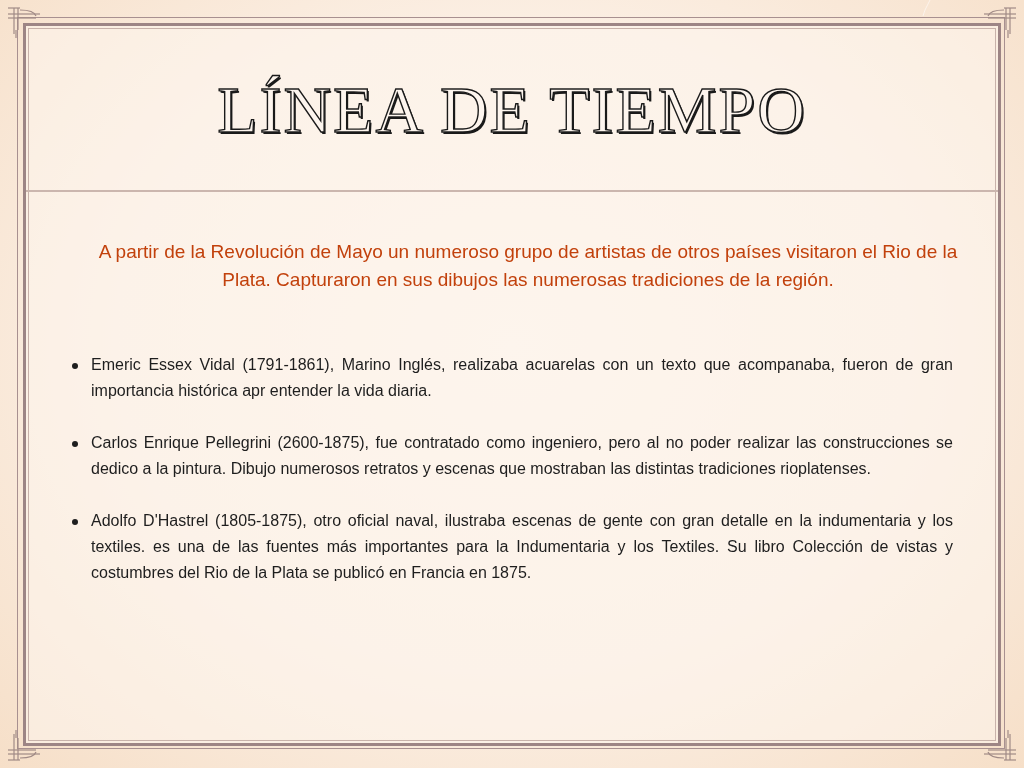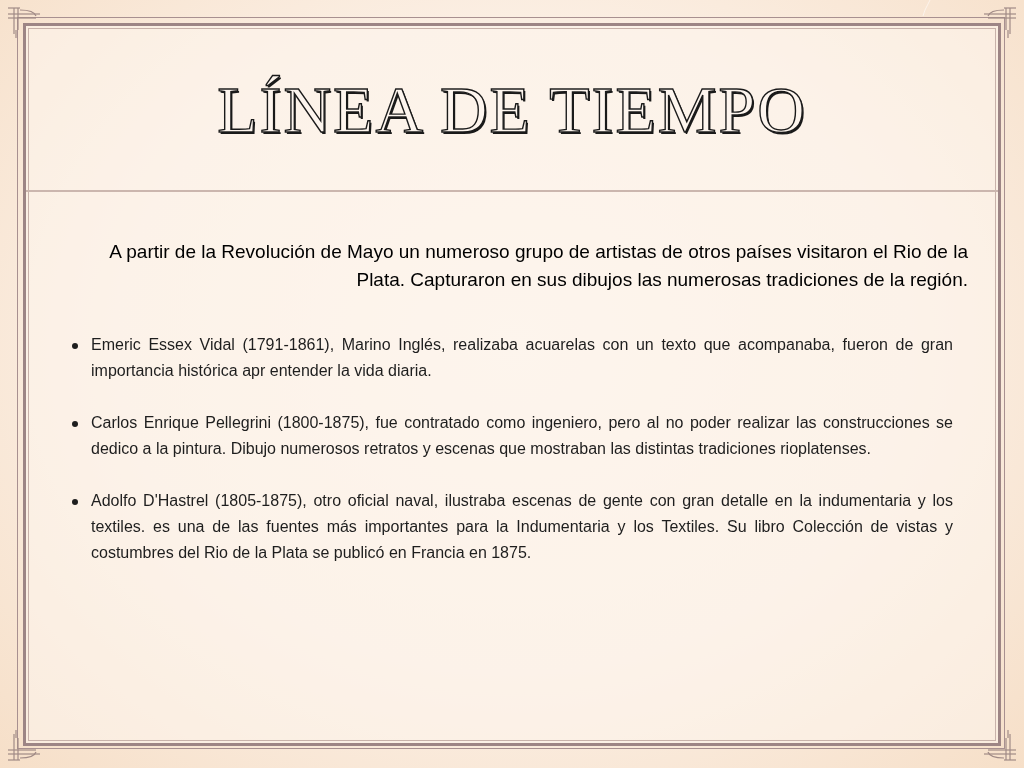--- a/index.html
+++ b/index.html
@@ -63,31 +63,31 @@
       font-family: "Liberation Serif", "DejaVu Serif", serif;
       font-size: 66px;
       letter-spacing: 2px;
       color: #fdf5ee;
       -webkit-text-stroke: 1.4px #1a1a1a;
       text-shadow: 1.5px 1.5px 0 #1a1a1a;
       line-height: 80px;
     }
     .intro {
       position: absolute;
-      left: 64px; top: 238px;
+      left: 76px; top: 238px;
       width: 904px;
-      text-align: right;
+      text-align: center;
       font-family: "Liberation Sans", sans-serif;
       font-size: 19px;
       line-height: 28px;
-      color: #000000;
+      color: #c2410c;
     }
     .bullets {
       position: absolute;
-      left: 72px; top: 332px;
+      left: 72px; top: 352px;
       width: 881px;
       margin: 0; padding: 0;
       list-style: none;
     }
     .bullets li {
       position: relative;
       padding-left: 19px;
       font-family: "Liberation Sans", sans-serif;
       font-size: 16px;
       line-height: 26px;
@@ -178,20 +178,20 @@
 
   <p class="intro" style="margin:0;">A partir de la Revolución de Mayo un numeroso grupo de artistas de otros países visitaron el Rio de la Plata. Capturaron en sus dibujos las numerosas tradiciones de la región.</p>
 
   <ul class="bullets">
     <li>
       <span class="bullet-dot"></span>
       <span>Emeric Essex Vidal (1791-1861), Marino Inglés, realizaba acuarelas con un texto que acompanaba, fueron de gran importancia histórica apr entender la vida diaria.</span>
     </li>
     <li>
       <span class="bullet-dot"></span>
-      <span>Carlos Enrique Pellegrini (1800-1875), fue contratado como ingeniero, pero al no poder realizar las construcciones se dedico a la pintura. Dibujo numerosos retratos y escenas que mostraban las distintas tradiciones rioplatenses.</span>
+      <span>Carlos Enrique Pellegrini (2600-1875), fue contratado como ingeniero, pero al no poder realizar las construcciones se dedico a la pintura. Dibujo numerosos retratos y escenas que mostraban las distintas tradiciones rioplatenses.</span>
     </li>
     <li>
       <span class="bullet-dot"></span>
       <span>Adolfo D'Hastrel (1805-1875), otro oficial naval, ilustraba escenas de gente con gran detalle en la indumentaria y los textiles. es una de las fuentes más importantes para la Indumentaria y los Textiles. Su libro Colección de vistas y costumbres del Rio de la Plata se publicó en Francia en 1875.</span>
     </li>
   </ul>
 </div>
 
 </body></html>

